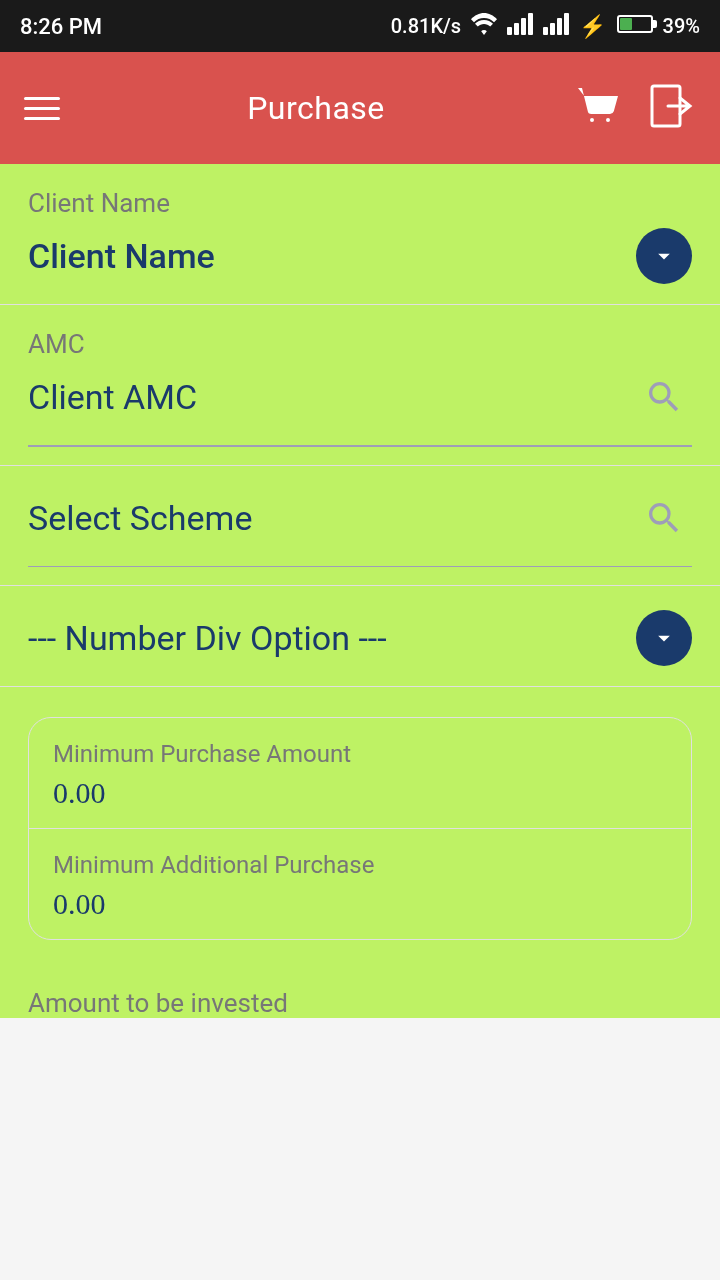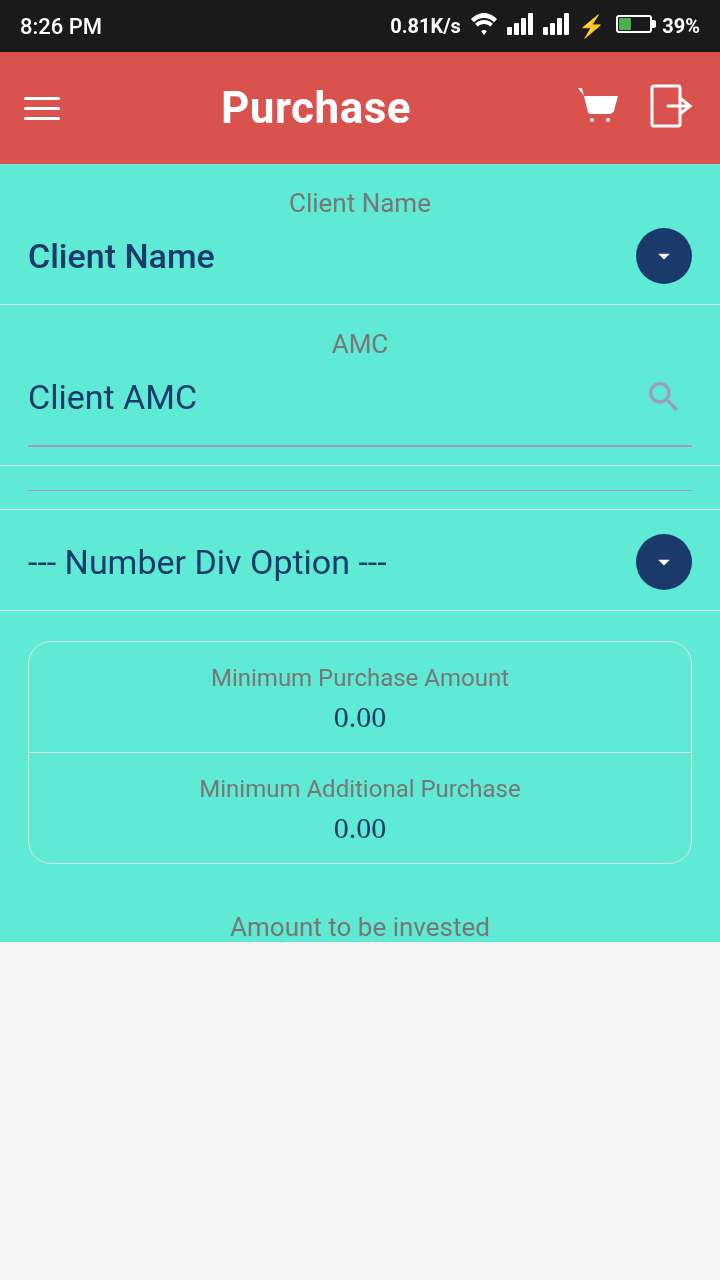--- a/index.html
+++ b/index.html
@@ -23,21 +23,20 @@
       height: 52px;
       font-size: 22px;
       font-weight: 500;
       text-align: right;
     }
     .status-bar-right {
       display: flex;
       align-items: center;
       gap: 10px;
       font-size: 20px;
-      font-weight: bold;
     }
     .battery-icon {
       width: 36px;
       height: 18px;
       border: 2px solid #fff;
       border-radius: 3px;
       position: relative;
       display: inline-block;
     }
     .battery-icon::after {
@@ -65,22 +64,22 @@
     .app-bar {
       background: #d9524e;
       color: #fff;
       display: flex;
       align-items: center;
       justify-content: space-between;
       padding: 0 24px;
       height: 112px;
     }
     .app-bar-title {
-      font-size: 44px;
-      font-weight: 700;
+      font-size: 32px;
+      font-weight: 400;
       letter-spacing: 0.5px;
     }
     .app-bar-icons {
       display: flex;
       align-items: center;
       gap: 28px;
     }
     .hamburger-icon {
       display: flex;
       flex-direction: column;
@@ -90,22 +89,21 @@
     .hamburger-icon span {
       display: block;
       width: 36px;
       height: 3px;
       background: #fff;
       border-radius: 2px;
     }
 
     
     .content {
-      background: #5eead4;
-      text-align: center;
+      background: #bef264;
     }
 
     
     .form-section {
       padding: 24px 28px 0 28px;
       border-bottom: 1px solid #e0e0e0;
     }
     .form-section:last-child {
       border-bottom: none;
     }
@@ -290,20 +288,28 @@
       <div class="search-icon-btn">
         <svg viewBox="0 0 24 24">
             <path d="M15.5 14h-.79l-.28-.27A6.471 6.471 0 0 0 16 9.5 6.5 6.5 0 1 0 9.5 16c1.61 0 3.09-.59 4.23-1.57l.27.28v.79l5 4.99L20.49 19l-4.99-5zm-6 0C7.01 14 5 11.99 5 9.5S7.01 5 9.5 5 14 7.01 14 9.5 11.99 14 9.5 14z"></path>
           </svg>
       </div>
     </div>
     <div class="field-underline"></div>
   </div>
 
   <div class="form-section">
+    <div class="field-value-row">
+      <span class="field-value placeholder">Select Scheme</span>
+      <div class="search-icon-btn">
+        <svg viewBox="0 0 24 24" fill="#9e9eb8">
+            <path d="M15.5 14h-.79l-.28-.27A6.471 6.471 0 0 0 16 9.5 6.5 6.5 0 1 0 9.5 16c1.61 0 3.09-.59 4.23-1.57l.27.28v.79l5 4.99L20.49 19l-4.99-5zm-6 0C7.01 14 5 11.99 5 9.5S7.01 5 9.5 5 14 7.01 14 9.5 11.99 14 9.5 14z"></path>
+          </svg>
+      </div>
+    </div>
     <div class="field-underline"></div>
   </div>
 
   <div class="form-section">
     <div class="field-value-row">
       <span class="field-value placeholder">--- Number Div Option ---</span>
       <div class="dropdown-btn">
         <svg viewBox="0 0 24 24">
             <path d="M7 10l5 5 5-5z"></path>
           </svg>

